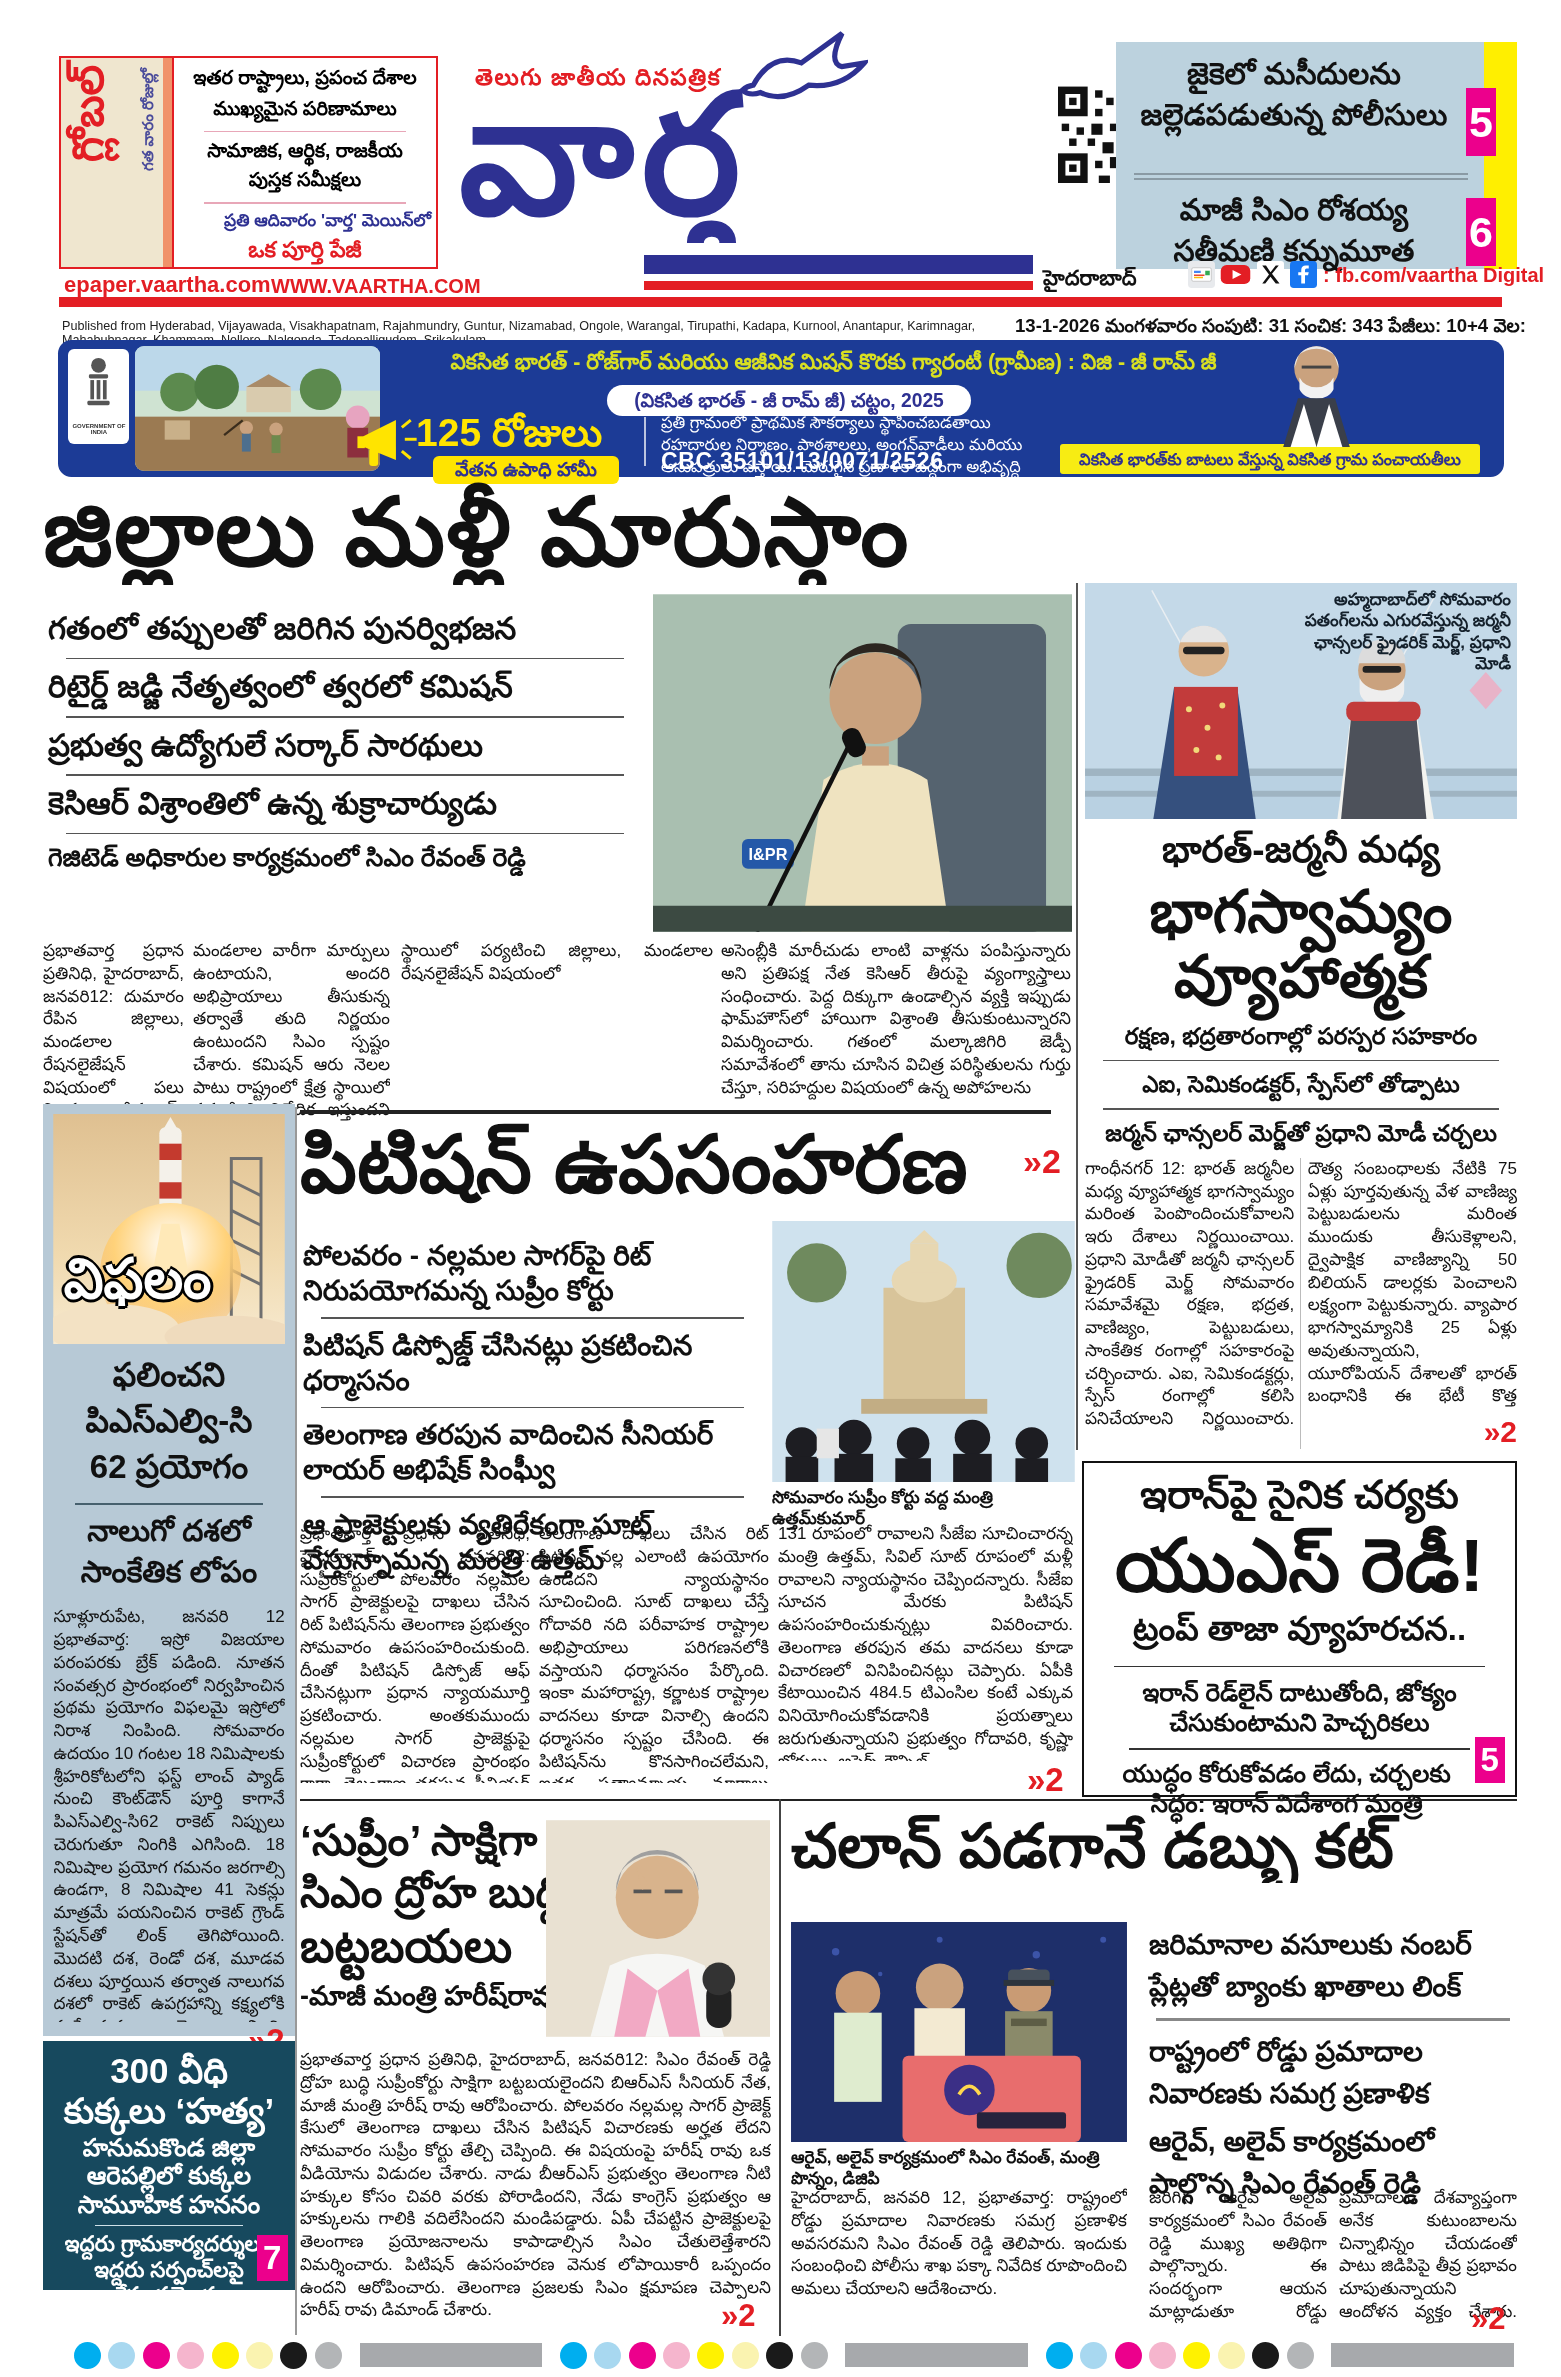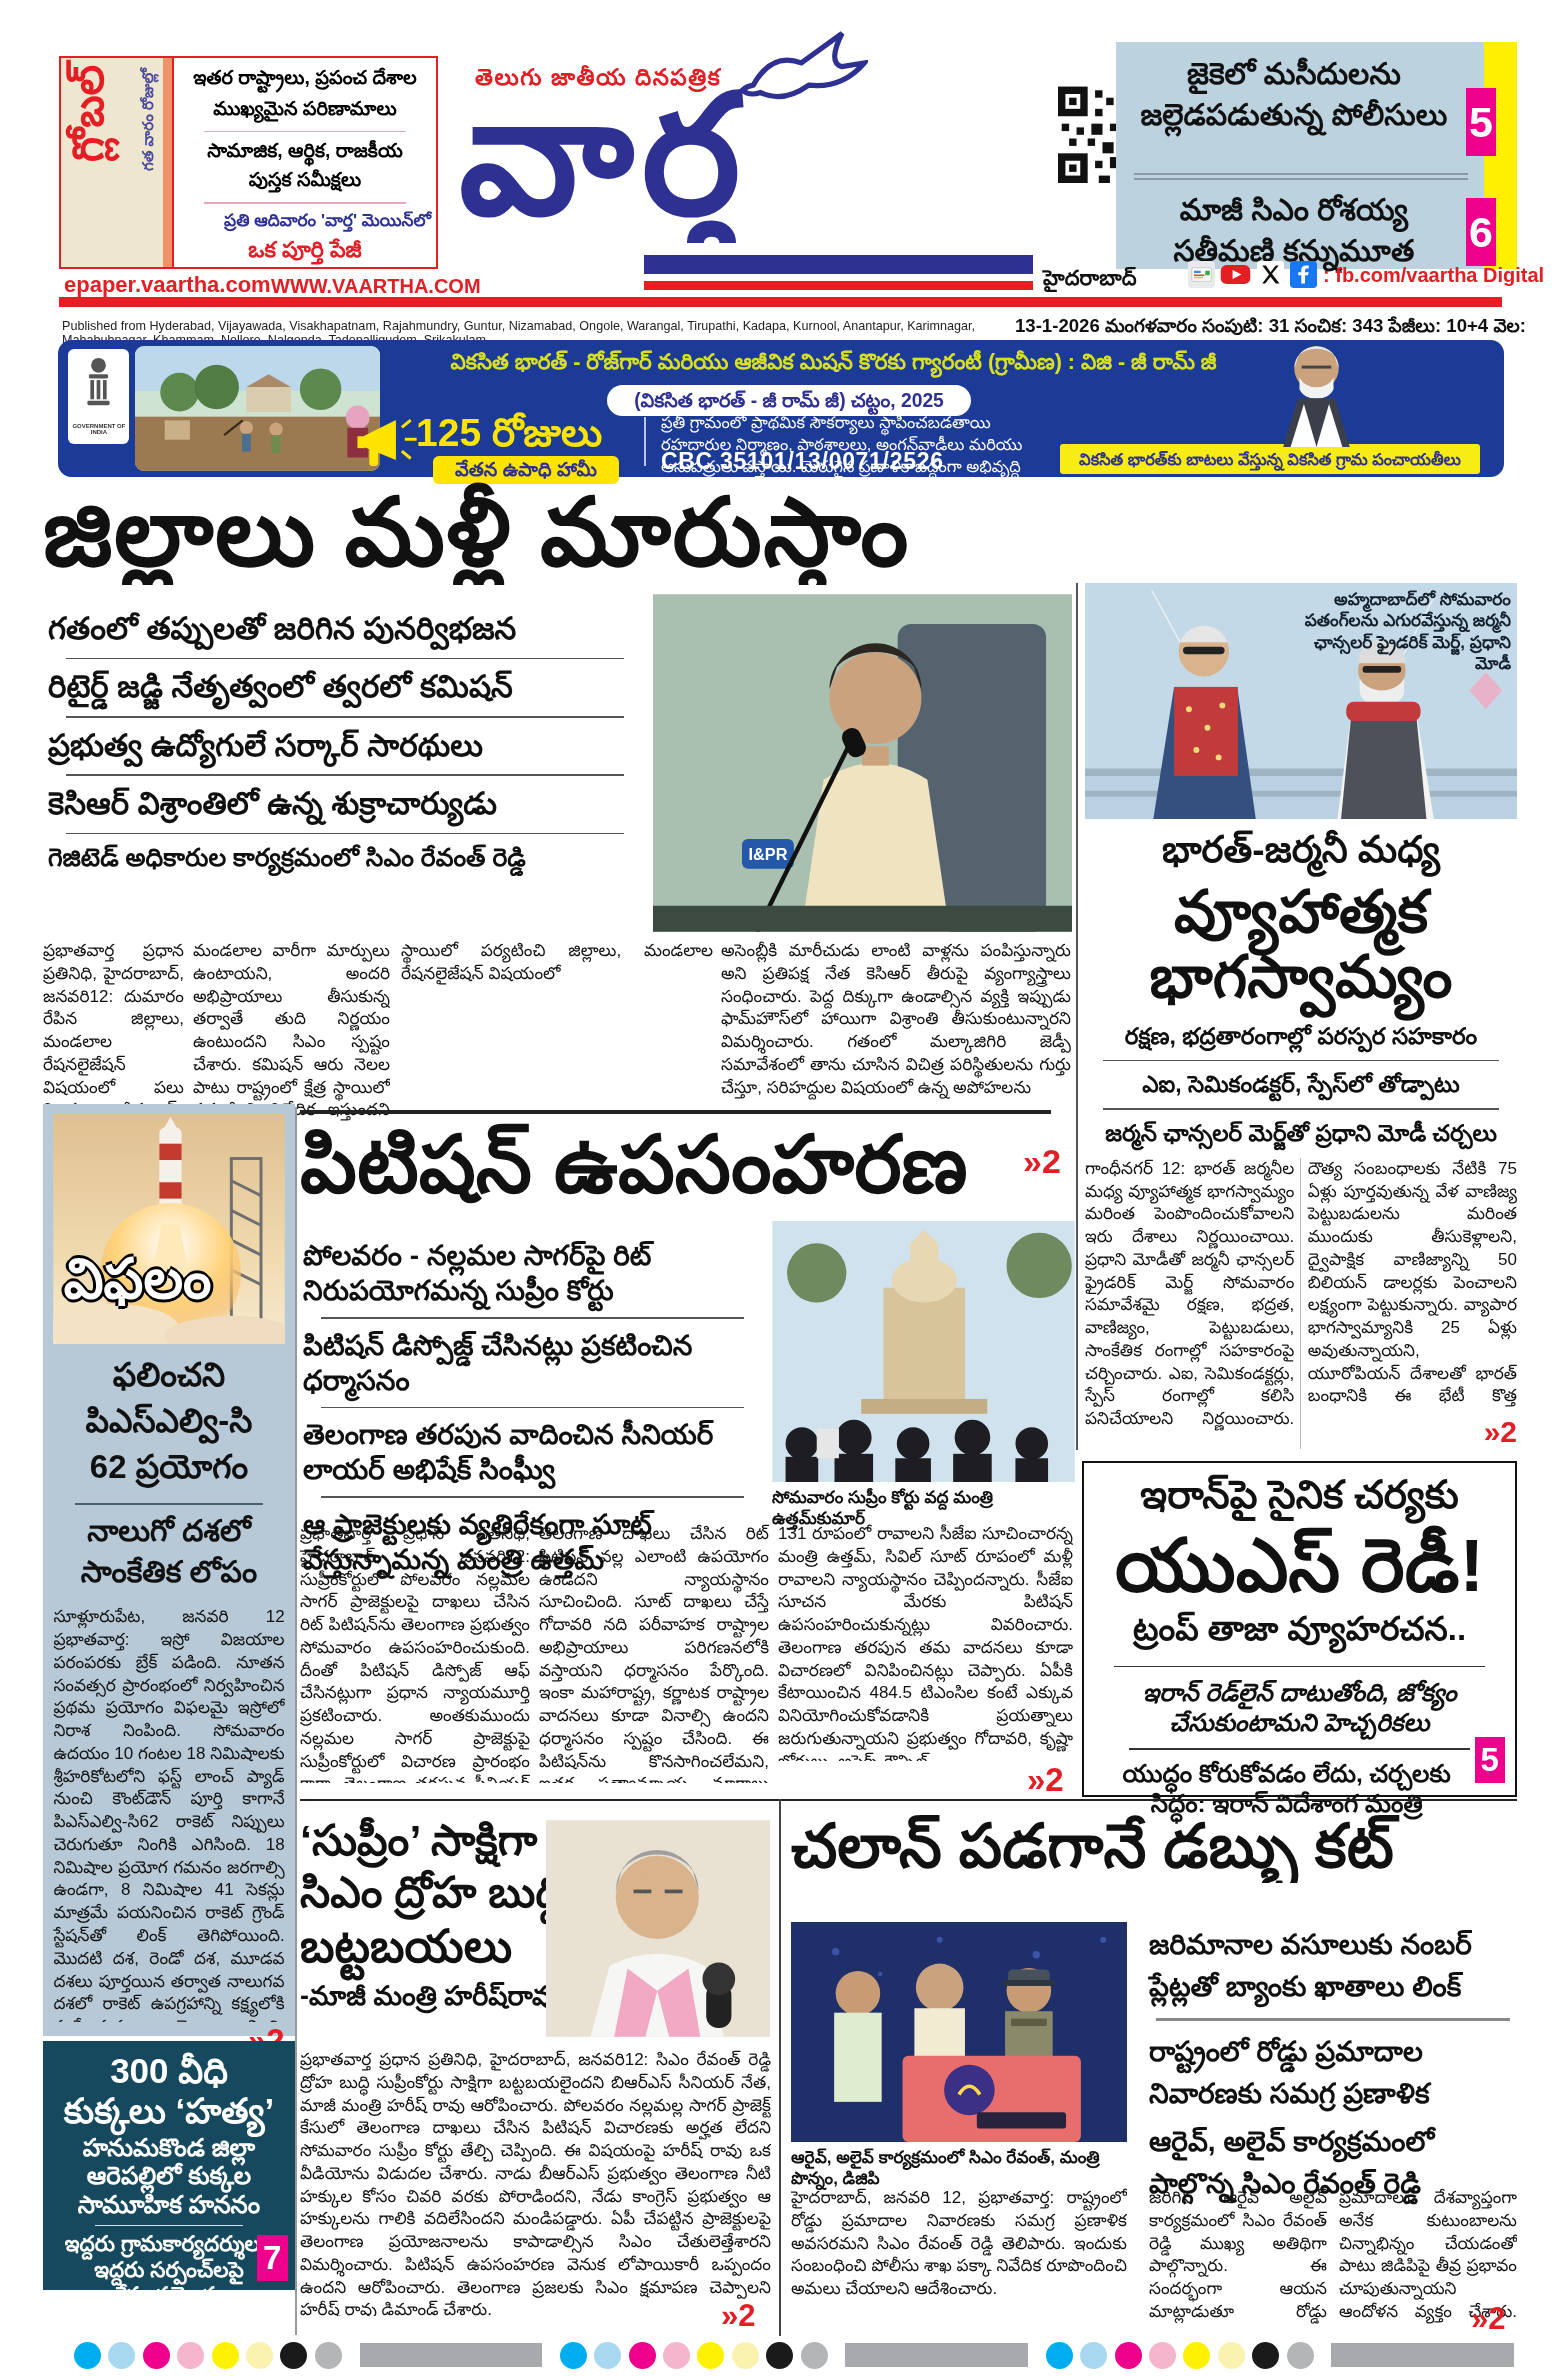--- a/index.html
+++ b/index.html
@@ -270,22 +270,22 @@
         <path d="M368,108 a32,32 0 0 1 64,0 Z" fill="#dcdcdc"></path>
         <rect x="374" y="112" width="52" height="9" rx="4" fill="#222"></rect>
         <polygon points="340,318 360,165 445,165 470,318" fill="#f3f3ef"></polygon>
         <polygon points="360,165 445,165 460,318 345,318" fill="#2f3440" opacity="0.85"></polygon>
         <rect x="352" y="160" width="100" height="26" rx="10" fill="#c23b3b"></rect>
         <polygon points="540,120 562,145 540,170 518,145" fill="#e8b3c8"></polygon>
       </svg>
       <div class="abs cap" style="right:6px;top:6px;width:223px;text-align:right;font-size:17px;color:#14202b;">అహ్మదాబాద్‌లో సోమవారం పతంగ్‌లను ఎగురవేస్తున్న జర్మనీ ఛాన్సలర్ ఫ్రైడరిక్ మెర్జ్, ప్రధాని మోడీ</div>
     </div>
     <div class="ctr blk" style="font-size:37px;margin-top:10.4px;">భారత్-జర్మనీ మధ్య</div>
+    <div class="ctr blk" style="font-size:59px;line-height:1.1;">భాగస్వామ్యం</div>
     <div class="ctr blk" style="font-size:59px;line-height:1.1;">వ్యూహాత్మక</div>
-    <div class="ctr blk" style="font-size:59px;line-height:1.1;">భాగస్వామ్యం</div>
     <div class="ctr bul" style="font-size:23px;margin-top:12px;">రక్షణ, భద్రతారంగాల్లో పరస్పర సహకారం</div>
     <div class="bul-rule"></div>
     <div class="ctr bul" style="font-size:23px;">ఎఐ, సెమికండక్టర్, స్పేస్‌లో తోడ్పాటు</div>
     <div class="bul-rule"></div>
     <div class="ctr bul" style="font-size:23px;">జర్మన్ ఛాన్సలర్ మెర్జ్‌తో ప్రధాని మోడీ చర్చలు</div>
     <div class="body-txt" style="margin-top:10.4px;height:291px;column-count:2;column-gap:13.4px;column-rule:0.7px solid #bbb;">గాంధీనగర్ 12: భారత్ జర్మనీల మధ్య వ్యూహాత్మక భాగస్వామ్యం మరింత పెంపొందించుకోవాలని ఇరు దేశాలు నిర్ణయించాయి. ప్రధాని మోడీతో జర్మనీ ఛాన్సలర్ ఫ్రైడరిక్ మెర్జ్ సోమవారం సమావేశమై రక్షణ, భద్రత, వాణిజ్యం, పెట్టుబడులు, సాంకేతిక రంగాల్లో సహకారంపై చర్చించారు. ఎఐ, సెమికండక్టర్లు, స్పేస్ రంగాల్లో కలిసి పనిచేయాలని నిర్ణయించారు. దౌత్య సంబంధాలకు నేటికి 75 ఏళ్లు పూర్తవుతున్న వేళ వాణిజ్య పెట్టుబడులను మరింత ముందుకు తీసుకెళ్లాలని, ద్వైపాక్షిక వాణిజ్యాన్ని 50 బిలియన్ డాలర్లకు పెంచాలని లక్ష్యంగా పెట్టుకున్నారు. వ్యాపార భాగస్వామ్యానికి 25 ఏళ్లు అవుతున్నాయని, యూరోపియన్ దేశాలతో భారత్ బంధానికి ఈ భేటీ కొత్త ఊపునిస్తుందని ఇరువురు నేతలు పేర్కొన్నారు.</div>
     <div class="more" style="text-align:right;margin-top:-34px;">»2</div>
   </div>
 
   <div class="abs" style="left:295px;top:1107px;width:1.5px;height:1228px;background:#999;"></div>
@@ -387,21 +387,21 @@
   <div class="abs body-txt" style="left:300px;top:1523px;width:230px;height:260px;">ప్రభాతవార్త ప్రధాన ప్రతినిధి, హైదరాబాద్, జనవరి12: సుప్రీంకోర్టులో పోలవరం నల్లమల సాగర్ ప్రాజెక్టులపై దాఖలు చేసిన రిట్ పిటిషన్‌ను తెలంగాణ ప్రభుత్వం సోమవారం ఉపసంహరించుకుంది. దీంతో పిటిషన్ డిస్పోజ్ ఆఫ్ చేసినట్లుగా ప్రధాన న్యాయమూర్తి ప్రకటించారు. అంతకుముందు నల్లమల సాగర్ ప్రాజెక్టుపై సుప్రీంకోర్టులో విచారణ ప్రారంభం కాగా, తెలంగాణ తరపున సీనియర్ న్యాయవాది అభిషేక్ సింఘ్వీ వాదనలు వినిపించారు.</div>
   <div class="abs body-txt" style="left:539px;top:1523px;width:230px;height:260px;">తెలంగాణ దాఖలు చేసిన రిట్ పిటిషన్ వల్ల ఎలాంటి ఉపయోగం ఉండదని న్యాయస్థానం సూచించింది. సూట్ దాఖలు చేస్తే గోదావరి నది పరీవాహక రాష్ట్రాల అభిప్రాయాలు పరిగణనలోకి వస్తాయని ధర్మాసనం పేర్కొంది. ఇంకా మహారాష్ట్ర, కర్ణాటక రాష్ట్రాల వాదనలు కూడా వినాల్సి ఉందని ధర్మాసనం స్పష్టం చేసింది. ఈ పిటిషన్‌ను కొనసాగించలేమని, ఇతర ప్రత్యామ్నాయ మార్గాలు (మీడియేషన్ లేదా సివిల్ సూట్) ద్వారా పరిష్కారం కోరవచ్చని సూచించింది.</div>
   <div class="abs body-txt" style="left:778px;top:1523px;width:295px;height:238px;">131 రూపంలో రావాలని సీజేఐ సూచించారన్న మంత్రి ఉత్తమ్, సివిల్ సూట్ రూపంలో మళ్లీ రావాలని న్యాయస్థానం చెప్పిందన్నారు. సీజేఐ సూచన మేరకు పిటిషన్ ఉపసంహరించుకున్నట్లు వివరించారు. తెలంగాణ తరపున తమ వాదనలు కూడా విచారణలో వినిపించినట్లు చెప్పారు. ఏపీకి కేటాయించిన 484.5 టిఎంసిల కంటే ఎక్కువ వినియోగించుకోవడానికి ప్రయత్నాలు జరుగుతున్నాయని ప్రభుత్వం గోదావరి, కృష్ణా బోర్డులు, అపెక్స్ కౌన్సిల్</div>
   <div class="abs more" style="left:1027px;top:1761px;font-size:33px;">»2</div>
 
   <div class="abs ctr" style="left:1082px;top:1461px;width:435px;height:336px;border:2.2px solid #111;box-sizing:border-box;padding-top:10.4px;">
     <div class="blk" style="font-size:39px;">ఇరాన్‌పై సైనిక చర్యకు</div>
     <div class="blk" style="font-size:74px;line-height:1.05;">యుఎస్ రెడీ!</div>
     <div class="blk" style="font-size:33px;margin-top:4.5px;">ట్రంప్ తాజా వ్యూహరచన..</div>
     <div style="height:1.5px;background:#333;margin:10.4px 30px;"></div>
-    <div class="bul" style="font-size:24.5px;padding:0 37px;font-style:italic;">ఇరాన్ రెడ్‌లైన్ దాటుతోంది, జోక్యం చేసుకుంటామని హెచ్చరికలు</div>
+    <div class="bul" style="font-size:24.5px;padding:0 37px;">ఇరాన్ రెడ్‌లైన్ దాటుతోంది, జోక్యం చేసుకుంటామని హెచ్చరికలు</div>
     <div style="height:1.5px;background:#333;margin:9px 45px;"></div>
     <div class="bul" style="font-size:24.5px;padding:0 45px 0 19.3px;">యుద్ధం కోరుకోవడం లేదు, చర్చలకు సిద్ధం: ఇరాన్ విదేశాంగ మంత్రి</div>
     <div class="abs badge" style="right:10.4px;bottom:12px;width:30px;height:46px;font-size:33px;">5</div>
   </div>
 
   <div class="abs rule" style="left:300px;top:1799px;width:1217px;height:2.2px;"></div>
   <div class="abs" style="left:779px;top:1799px;width:2.2px;height:537px;background:#444;"></div>
 
   <div class="abs" style="left:300px;top:1814px;width:469px;">
     <div class="blk" style="font-size:43px;line-height:1.22;">‘సుప్రీం’ సాక్షిగా</div>

